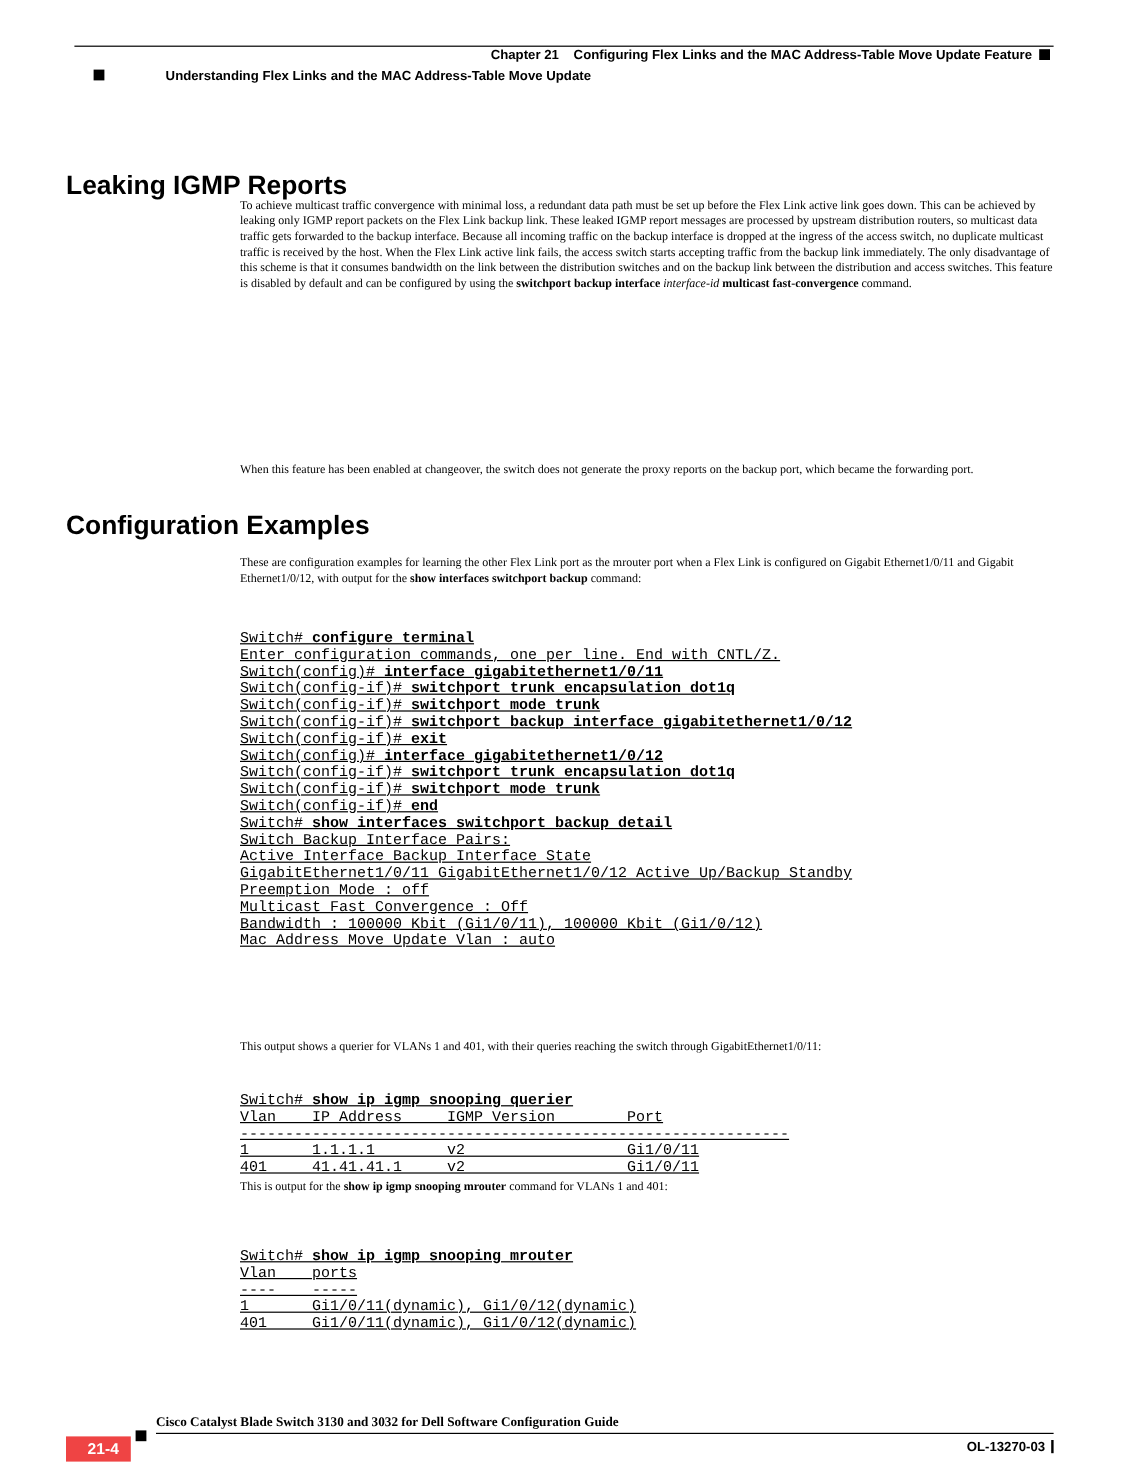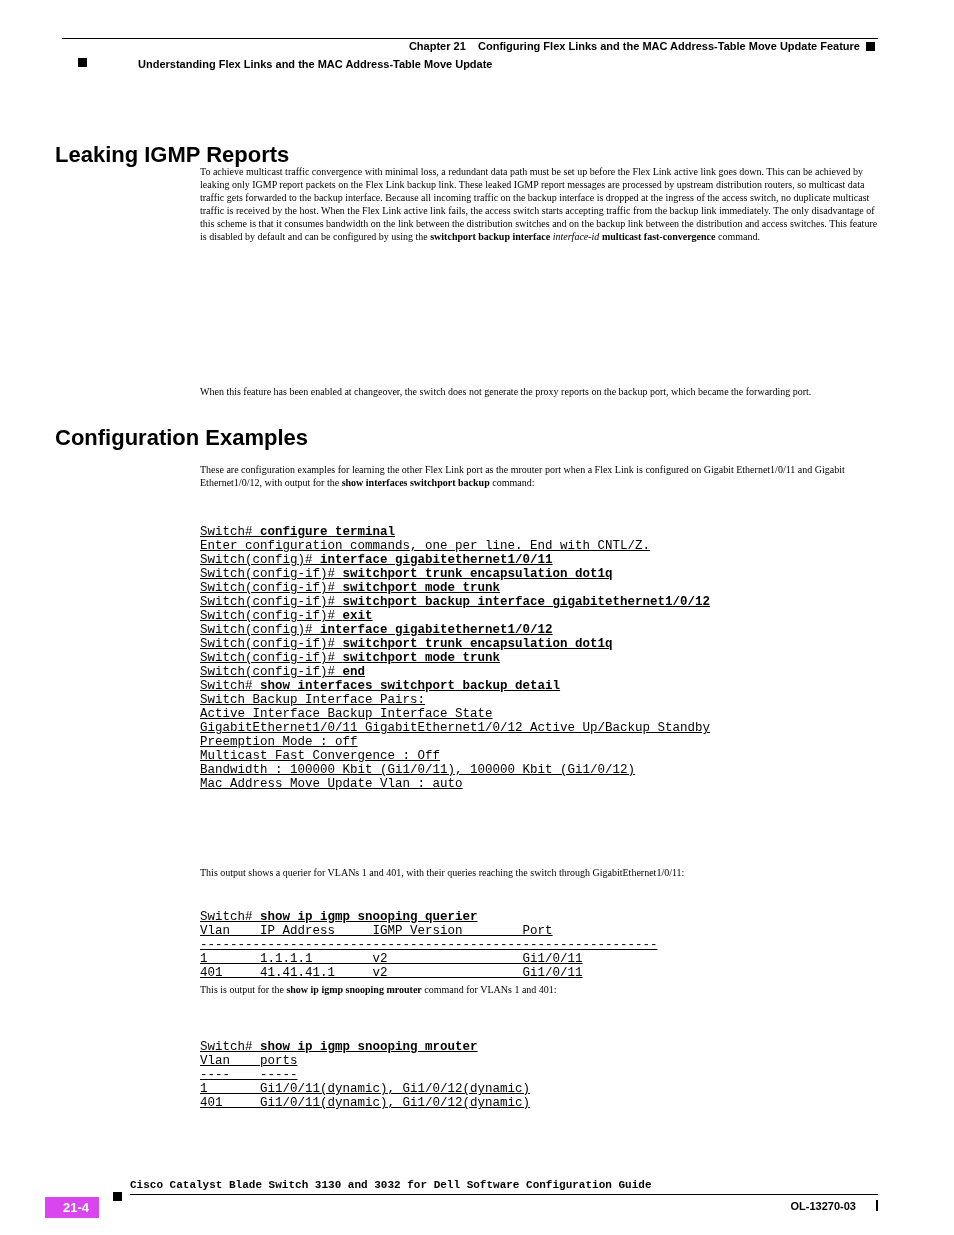--- a/index.html
+++ b/index.html
@@ -90,46 +90,46 @@
     position: absolute;
     left: 130px;
     right: 76px;
     top: 1194px;
     border-top: 1px solid #000;
   }
   .footer-title {
     position: absolute;
     left: 130px;
     top: 1179px;
-    font-family: Liberation Mono, monospace;
+    font-family: Liberation Serif, serif;
     font-size: 11px;
     font-weight: bold;
   }
   .footer-square {
     position: absolute;
     left: 113px;
     top: 1192px;
     width: 9px;
     height: 9px;
     background: #000;
   }
   .page-badge {
     position: absolute;
-    left: 45px;
+    left: 55px;
     top: 1197px;
-    background: #d946ef;
+    background: #ef4444;
     color: #fff;
     font-family: Arial, sans-serif;
     font-weight: bold;
     font-size: 13px;
     padding: 3px 10px 3px 18px;
   }
   .doc-id {
     position: absolute;
-    right: 98px;
+    right: 83px;
     top: 1200px;
     font-family: Arial, sans-serif;
     font-size: 11px;
     font-weight: bold;
   }
   .doc-id-bar {
     position: absolute;
     right: 76px;
     top: 1200px;
     width: 2px;

